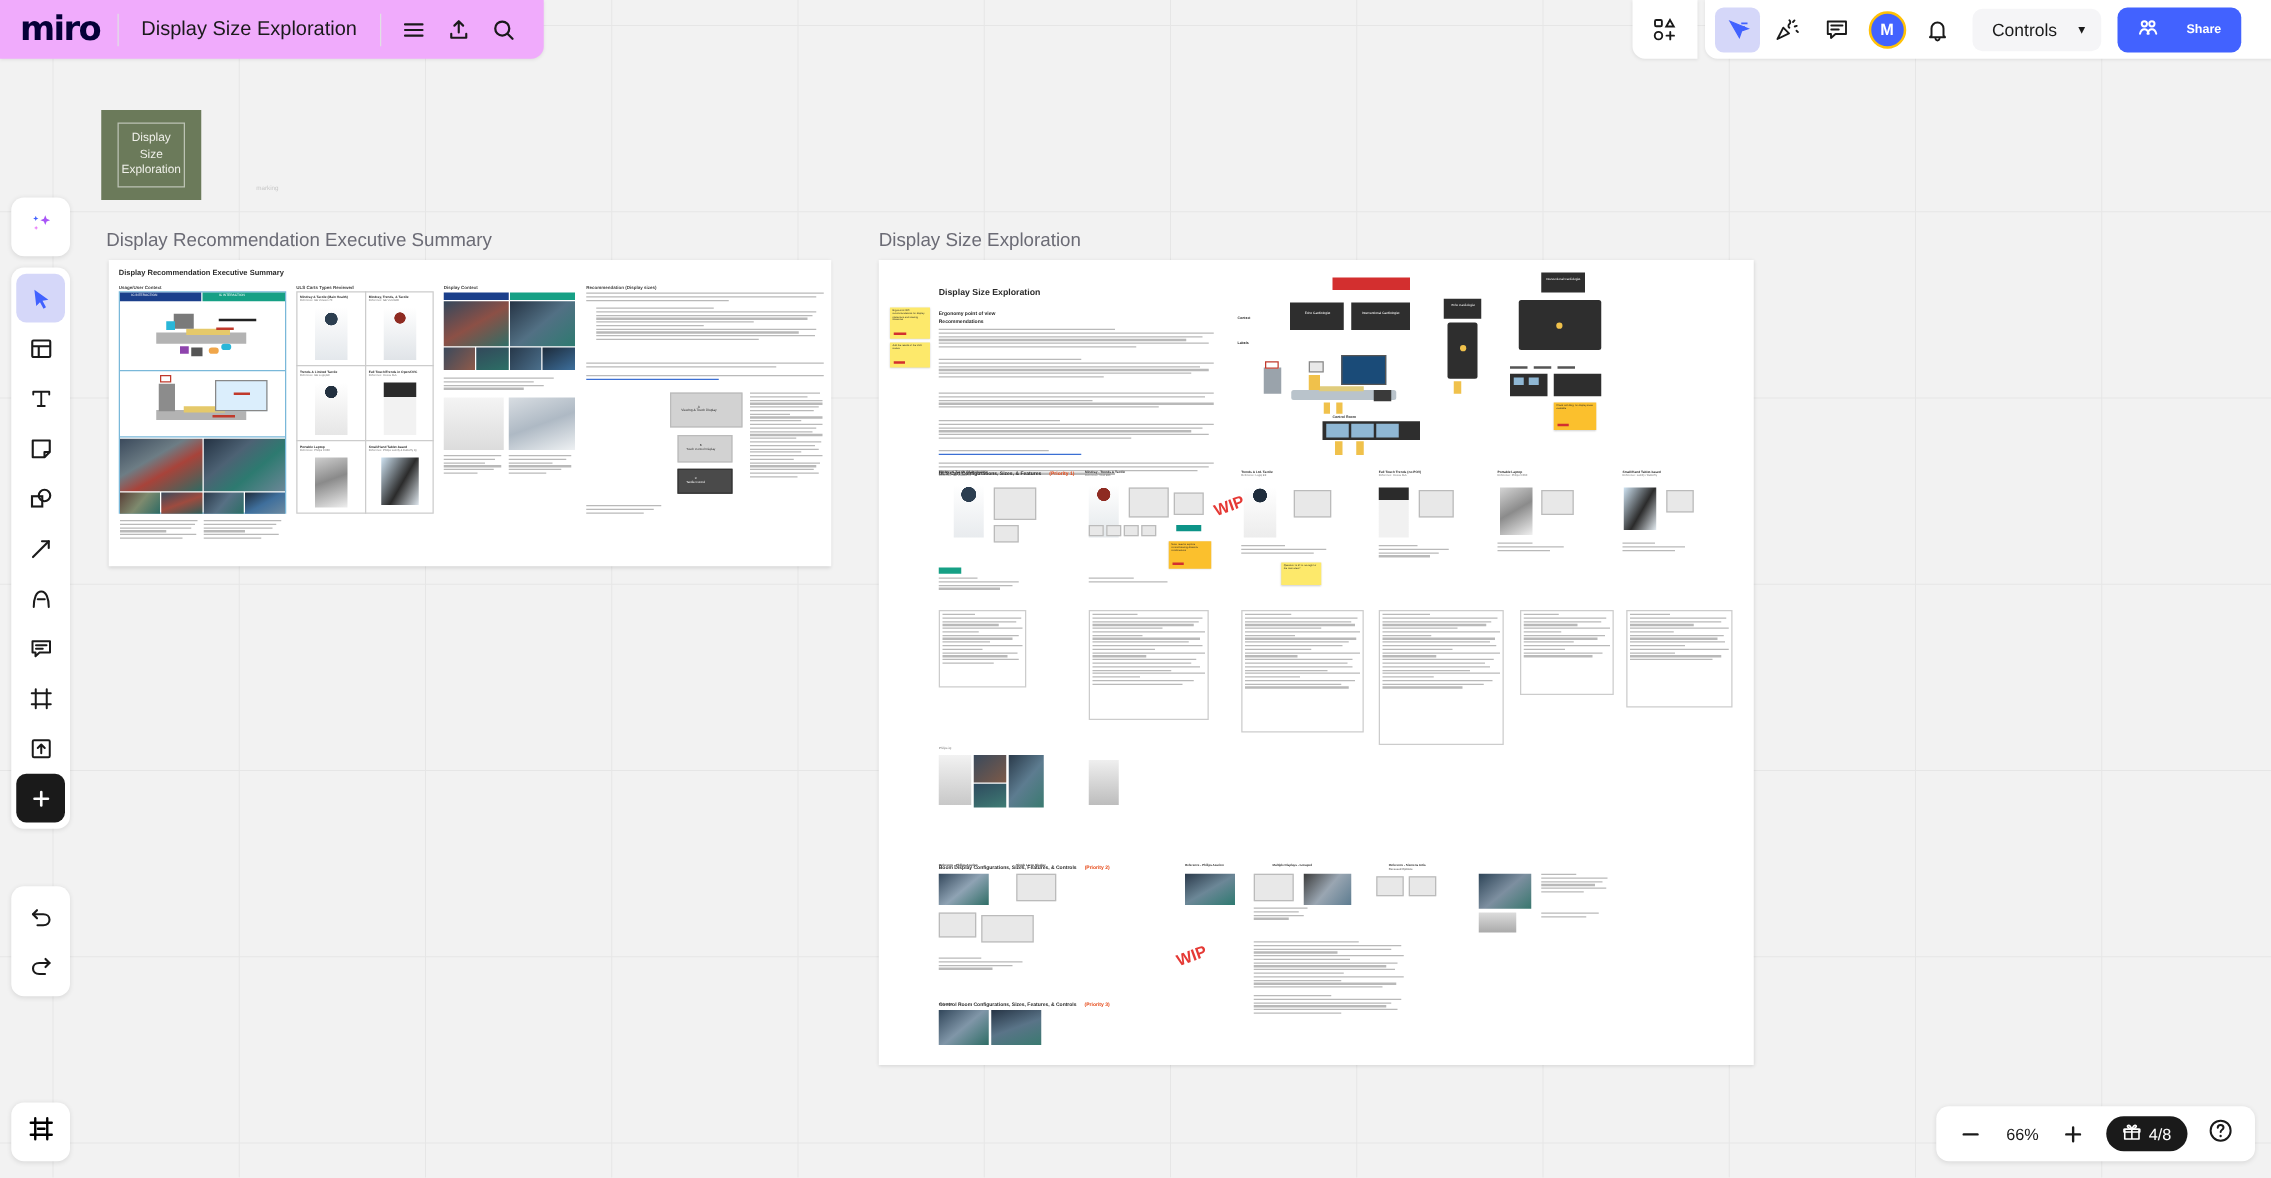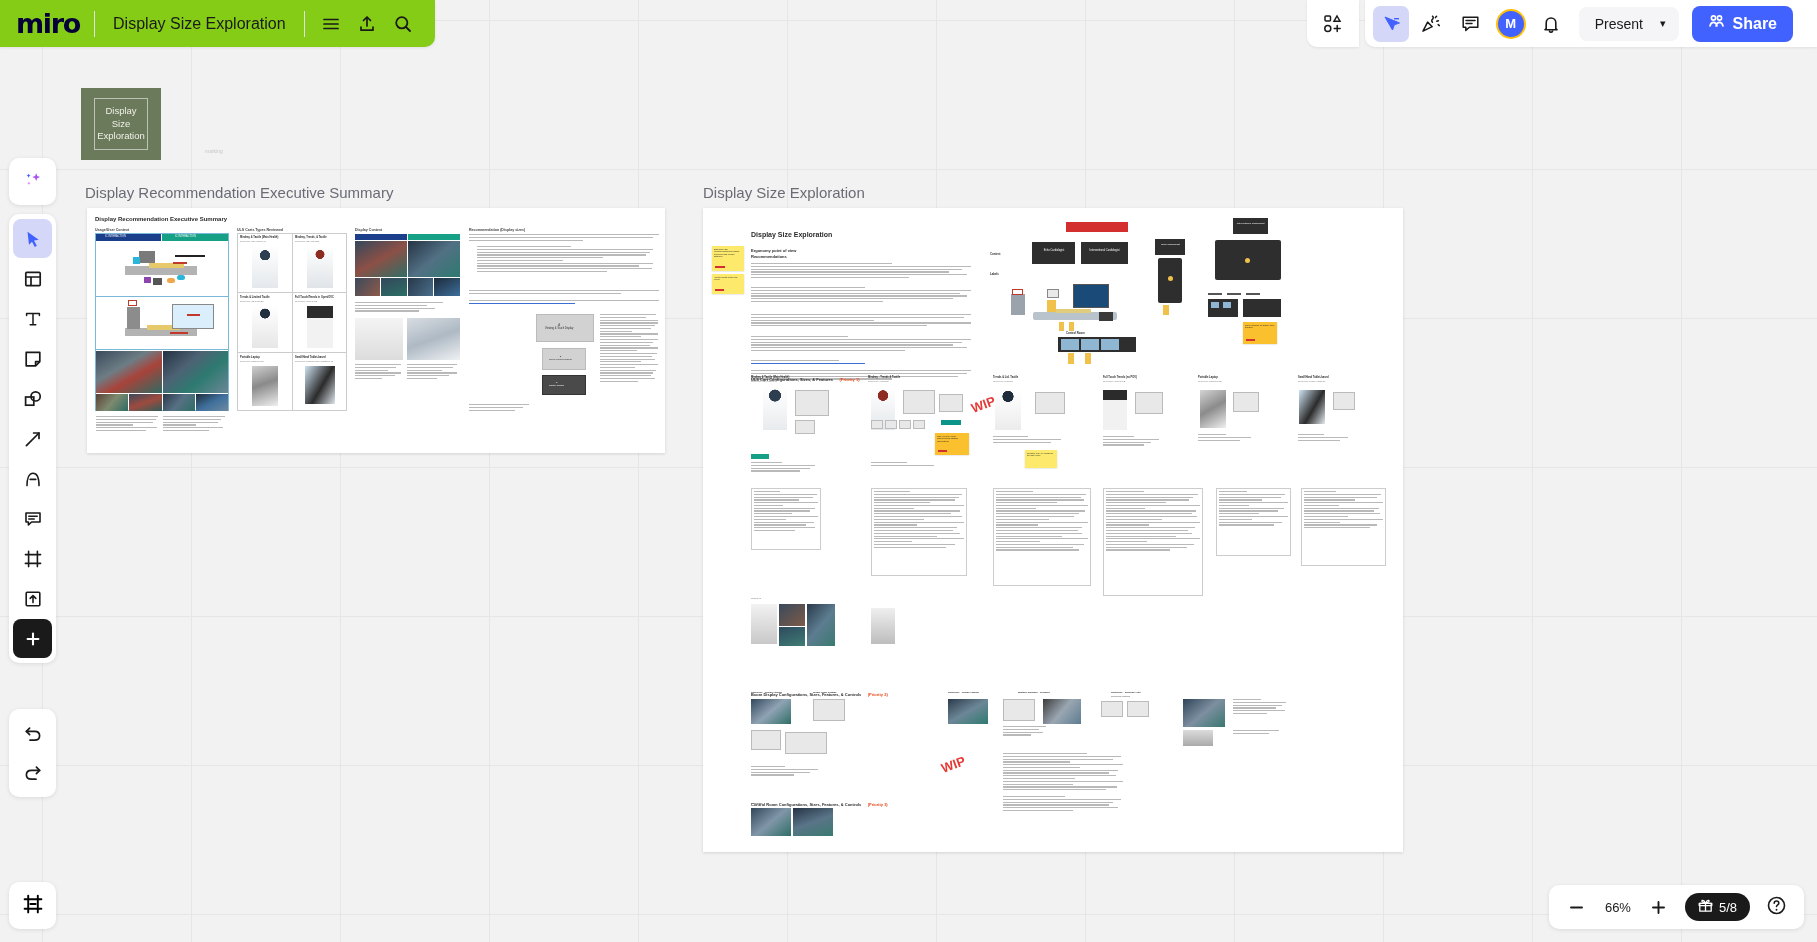--- a/index.html
+++ b/index.html
@@ -22,21 +22,21 @@
   }
 
   
   #topbar {
     position: absolute; top: 0; left: 0; right: 0; height: 47px;
     pointer-events: none; z-index: 40;
   }
   .bar-left {
     position: absolute; top: 0; left: 0;
     height: 47px; display: flex; align-items: center;
-    background: #84cc16; border-radius: 0 0 10px 0;
+    background: #f0abfc; border-radius: 0 0 10px 0;
     padding: 0 14px 0 16px; gap: 0;
     box-shadow: 0 1px 3px rgba(0,0,0,.08);
     pointer-events: auto;
   }
   .miro-logo {
     font-size: 27px; font-weight: bold; letter-spacing: -1.3px;
     color: #050038; line-height: 1; padding-right: 14px;
     font-family: "DejaVu Sans", sans-serif;
   }
   .vsep { width: 1px; height: 26px; background: #e0e0e3; }
@@ -75,22 +75,22 @@
   }
   .present-btn {
     background: #f5f5f7; border-radius: 8px; height: 34px;
     display: flex; align-items: center; padding: 0 6px 0 16px;
     font-size: 14px; color: #1a1a1a; gap: 10px; cursor: pointer;
     margin-left: 6px;
   }
   .present-caret { font-size: 11px; padding: 0 7px; color:#1a1a1a; }
   .share-btn {
     background: #4262ff; color: #fff; border-radius: 8px; height: 36px;
-    display: flex; align-items: center; padding: 0 16px; gap: 8px;
-    font-size: 16px; font-weight: bold; cursor: pointer; margin-left: 9px;
+    display: flex; align-items: center; padding: 0 16px; gap: 22px;
+    font-size: 10px; font-weight: bold; cursor: pointer; margin-left: 9px;
     margin-right: 14px;
   }
 
   
   #ai-btn {
     position: absolute; left: 9px; top: 158px;
     width: 47px; height: 47px; background: #fff; border-radius: 10px;
     display: flex; align-items: center; justify-content: center;
     box-shadow: 0 1px 4px rgba(0,0,0,.10); cursor: pointer; z-index: 30;
   }
@@ -846,21 +846,21 @@
       <div class="icon-btn">
         <div class="avatar">M</div>
       </div>
       <div class="icon-btn">
         <svg width="20" height="20" viewBox="0 0 20 20" fill="none" stroke="currentColor" stroke-width="1.6" stroke-linejoin="round">
           <path d="M5.2 14.4V8.8a4.8 4.8 0 019.6 0v5.6l1.2 1.4H4z"></path>
           <path d="M8.4 17c.3.9 1 1.3 1.6 1.3s1.3-.4 1.6-1.3" stroke-linecap="round"></path>
           </svg>
       </div>
       <div class="present-btn">
-        <span>Present</span>
+        <span>Controls</span>
         <span class="present-caret">▾</span>
       </div>
       <div class="share-btn">
         <span>
           <svg width="17" height="17" viewBox="0 0 17 17" fill="none" stroke="#fff" stroke-width="1.6" stroke-linecap="round" stroke-linejoin="round">
             <circle cx="5.5" cy="5" r="2.1"></circle>
               <circle cx="11.5" cy="5" r="2.1"></circle>
             <path d="M2 13c.6-2.4 2-3.6 3.5-3.6S8.4 10.6 9 13M8 13c.6-2.4 2-3.6 3.5-3.6S14.4 10.6 15 13"></path>
             </svg>
         </span>
@@ -981,21 +981,21 @@
       </svg>
   </div>
   <div class="credit-pill">
     <span>
       <svg width="15" height="15" viewBox="0 0 15 15" fill="none" stroke="#fff" stroke-width="1.3" stroke-linejoin="round">
         <rect x="1.8" y="5.4" width="11.4" height="7.8"></rect>
           <path d="M1.2 5.4h12.6v2.2H1.2zM7.5 5.4v7.8"></path>
         <path d="M7.5 5.4S6 1.8 4.4 2.4 5.6 5.4 7.5 5.4zM7.5 5.4S9 1.8 10.6 2.4 9.4 5.4 7.5 5.4z"></path>
         </svg>
     </span>
-    <span>5/8</span>
+    <span>4/8</span>
   </div>
   <div class="icon-btn">
     <span>
       <svg width="21" height="21" viewBox="0 0 21 21" fill="none" stroke="currentColor" stroke-width="1.6">
         <circle cx="10.5" cy="10.5" r="8"></circle>
         <path d="M8.2 8.2c0-1.3 1-2.2 2.3-2.2s2.3.9 2.3 2.2c0 1.6-2.3 1.6-2.3 3.3" stroke-linecap="round"></path>
         <circle cx="10.5" cy="14.8" r=".95" fill="currentColor" stroke="none"></circle>
         </svg>
     </span>
   </div>

